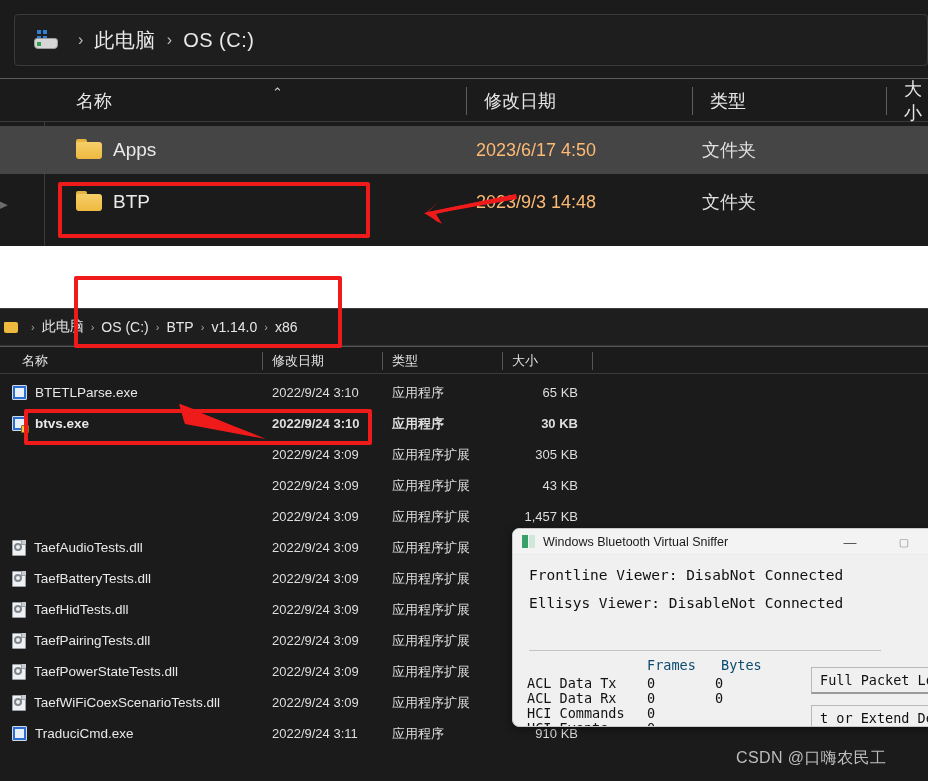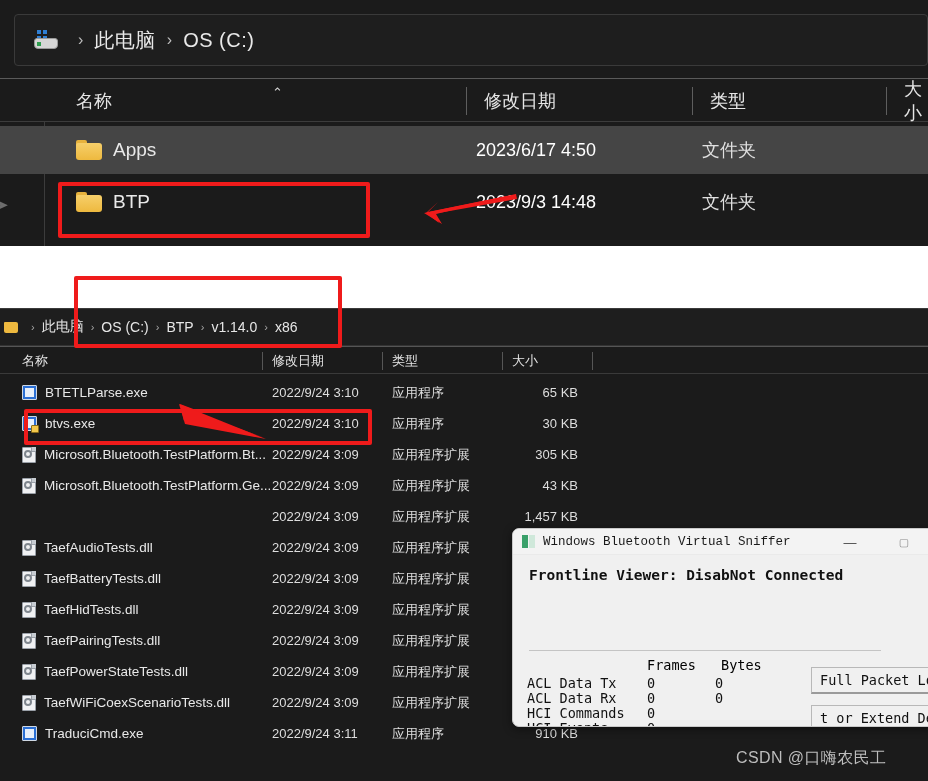--- a/index.html
+++ b/index.html
@@ -58,22 +58,22 @@
   }
   .folder-ico .tab {
     position:absolute; left:0; top:0; width:11px; height:5px;
     background:#e7b23d; border-radius:2px 2px 0 0;
   }
   .folder-ico .bd {
     position:absolute; left:0; top:3px; width:26px; height:17px;
     background:linear-gradient(180deg,#f6cf6a 0%, #eeb93f 100%);
     border-radius:2px 3px 3px 3px;
   }
-  .nameCellA { position:absolute; left:76px; display:flex; align-items:center; gap:11px; }
-  .dateCellA { position:absolute; left:476px; color:#ffffff; font-size:18px;}
+  .nameCellA { position:absolute; left:76px; display:flex; gap:11px; }
+  .dateCellA { position:absolute; left:476px; color:#fdba74; font-size:18px;}
   .typeCellA { position:absolute; left:702px; color:#e0e0e0; font-size:18px;}
 
   .treeArrow {
     position:absolute; left:-4px; width:16px; height:16px;
     color:#6d6d6d; font-size:15px;
   }
   .navSepA { position:absolute; left:44px; top:78px; width:1px; height:168px; background:#3c3c3c;}
 
   
   #gap { position:absolute; left:0; top:246px; width:928px; height:62px; background:#fff; }
@@ -104,21 +104,21 @@
   }
   .hdrCellB {
     position:absolute; top:0; height:28px; display:flex; align-items:center;
     color:#e4e4e4; font-size:13px; padding-left:8px;
   }
   .vlineB { position:absolute; top:5px; width:1px; height:18px; background:#565656; }
   .rowB {
     position:absolute; left:0; width:928px; height:31px;
     display:flex; align-items:center; font-size:13.5px; color:#e8e8e8;
   }
-  .nameCellB { position:absolute; left:22px; display:flex; align-items:center; gap:8px;
+  .nameCellB { position:absolute; left:12px; display:flex; align-items:center; gap:8px;
                white-space:nowrap; }
   .dateCellB { position:absolute; left:272px; color:#dedede; font-size:13px;}
   .typeCellB { position:absolute; left:392px; color:#dedede; font-size:13px;}
   .sizeCellB { position:absolute; left:500px; width:78px; text-align:right;
                color:#dedede; font-size:13px;}
 
   .exe-ico { width:15px; height:15px; position:relative; flex:0 0 auto; }
   .exe-ico .outer {
     position:absolute; inset:0; background:#2b6fd4; border:1px solid #cfd8e3;
     border-radius:1px;
@@ -158,30 +158,30 @@
     overflow:hidden;
   }
   #snifferTitle {
     position:absolute; left:0; top:0; width:420px; height:26px;
     background:#f3f3f3; display:flex; align-items:center; padding-left:9px;
     border-bottom:1px solid #eaeaea;
   }
   .snifIcon { width:13px; height:13px; position:relative; margin-right:8px; flex:0 0 auto;}
   .snifIcon .g1 { position:absolute; left:0; top:0; width:6px; height:13px; background:#3aa06a;}
   .snifIcon .g2 { position:absolute; left:7px; top:0; width:6px; height:13px; background:#cfe8da;}
-  #snifTitleText { font-size:12.5px; color:#1a1a1a; font-family:Liberation Mono, monospace;}
+  #snifTitleText { font-size:12.5px; color:#1a1a1a; font-family:Liberation Sans, sans-serif;}
   .winbtn { position:absolute; top:0; height:26px; width:38px;
             display:flex; align-items:center; justify-content:center;
             color:#444; font-size:13px; }
   .mono { font-family:"DejaVu Sans Mono","Liberation Mono",monospace; }
   .snifLine {
     position:absolute; left:16px; font-size:14.5px; color:#111; white-space:pre;
   }
   #snifHr { position:absolute; left:16px; top:121px; width:352px; height:1px; background:#c4c4c4;}
-  .statHdr { position:absolute; font-size:13.5px; color:#000000; white-space:pre;}
+  .statHdr { position:absolute; font-size:13.5px; color:#0c4a6e; white-space:pre;}
   .statRow { position:absolute; left:14px; font-size:13.5px; color:#111; white-space:pre;}
   .statNum { position:absolute; font-size:13.5px; color:#111;}
   .snifBtn {
     position:absolute; left:298px; height:27px; width:150px;
     background:#f0f0f0; border-top:1px solid #b8b8b8; border-left:1px solid #b8b8b8;
     border-bottom:2px solid #9a9a9a; border-right:none;
     display:flex; align-items:center; padding-left:8px;
     font-size:13.5px; color:#111; white-space:nowrap; overflow:hidden;
   }
 
@@ -301,55 +301,39 @@
               <span class="exe-ico">
                 <span class="outer"></span>
                 <span class="inner"></span>
               </span>
               <span>BTETLParse.exe</span>
             </div>
             <div class="dateCellB">2022/9/24 3:10</div>
             <div class="typeCellB">应用程序</div>
             <div class="sizeCellB">65 KB</div>
           </div>
-          <div class="rowB" style="top: 62px;">
+          <div class="rowB" style="top: 62px; font-weight: bold;">
             <div class="nameCellB">
               <span class="exe-ico">
                 <span class="outer"></span>
                 <span class="inner"></span>
                 <span class="gear"></span>
               </span>
               <span>btvs.exe</span>
             </div>
             <div class="dateCellB">2022/9/24 3:10</div>
             <div class="typeCellB">应用程序</div>
             <div class="sizeCellB">30 KB</div>
           </div>
           <div class="rowB" style="top: 93px;">
-            <div class="nameCellB">
-              <span class="dll-ico">
-                <span class="page"></span>
-                <span class="fold"></span>
-                <span class="cog"></span>
-              </span>
-              <span>Microsoft.Bluetooth.TestPlatform.Bt...</span>
-            </div>
             <div class="dateCellB">2022/9/24 3:09</div>
             <div class="typeCellB">应用程序扩展</div>
             <div class="sizeCellB">305 KB</div>
           </div>
           <div class="rowB" style="top: 124px;">
-            <div class="nameCellB">
-              <span class="dll-ico">
-                <span class="page"></span>
-                <span class="fold"></span>
-                <span class="cog"></span>
-              </span>
-              <span>Microsoft.Bluetooth.TestPlatform.Ge...</span>
-            </div>
             <div class="dateCellB">2022/9/24 3:09</div>
             <div class="typeCellB">应用程序扩展</div>
             <div class="sizeCellB">43 KB</div>
           </div>
           <div class="rowB" style="top: 155px;">
             <div class="dateCellB">2022/9/24 3:09</div>
             <div class="typeCellB">应用程序扩展</div>
             <div class="sizeCellB">1,457 KB</div>
           </div>
           <div class="rowB" style="top: 186px;">
@@ -459,21 +443,22 @@
     <div id="snifferTitle">
       <span class="snifIcon">
           <span class="g1"></span>
           <span class="g2"></span>
         </span>
       <span id="snifTitleText">Windows Bluetooth Virtual Sniffer</span>
       <span class="winbtn" style="left:318px;">—</span>
       <span class="winbtn" style="left:372px; font-size:11px; color:#8a8a8a;">▢</span>
     </div>
 
-    <div class="snifLine mono" style="top:38px;font-weight:bold;">Frontline Viewer: DisabNot Connected</div>
+    <div class="snifLine mono" style="top:38px;">Frontline Viewer: DisabNot Connected</div>
+    <div class="snifLine mono" style="top:66px;">Ellisys Viewer: DisableNot Connected</div>
     <div id="snifHr"></div>
 
     <div class="statHdr mono" style="left:134px; top:128px;">Frames</div>
     <div class="statHdr mono" style="left:208px; top:128px;">Bytes</div>
 
     <div class="statRow mono" style="top:146px;">ACL Data Tx</div>
     <div class="statNum mono" style="left:134px; top:146px;">0</div>
     <div class="statNum mono" style="left:202px; top:146px;">0</div>
 
     <div class="statRow mono" style="top:161px;">ACL Data Rx</div>

